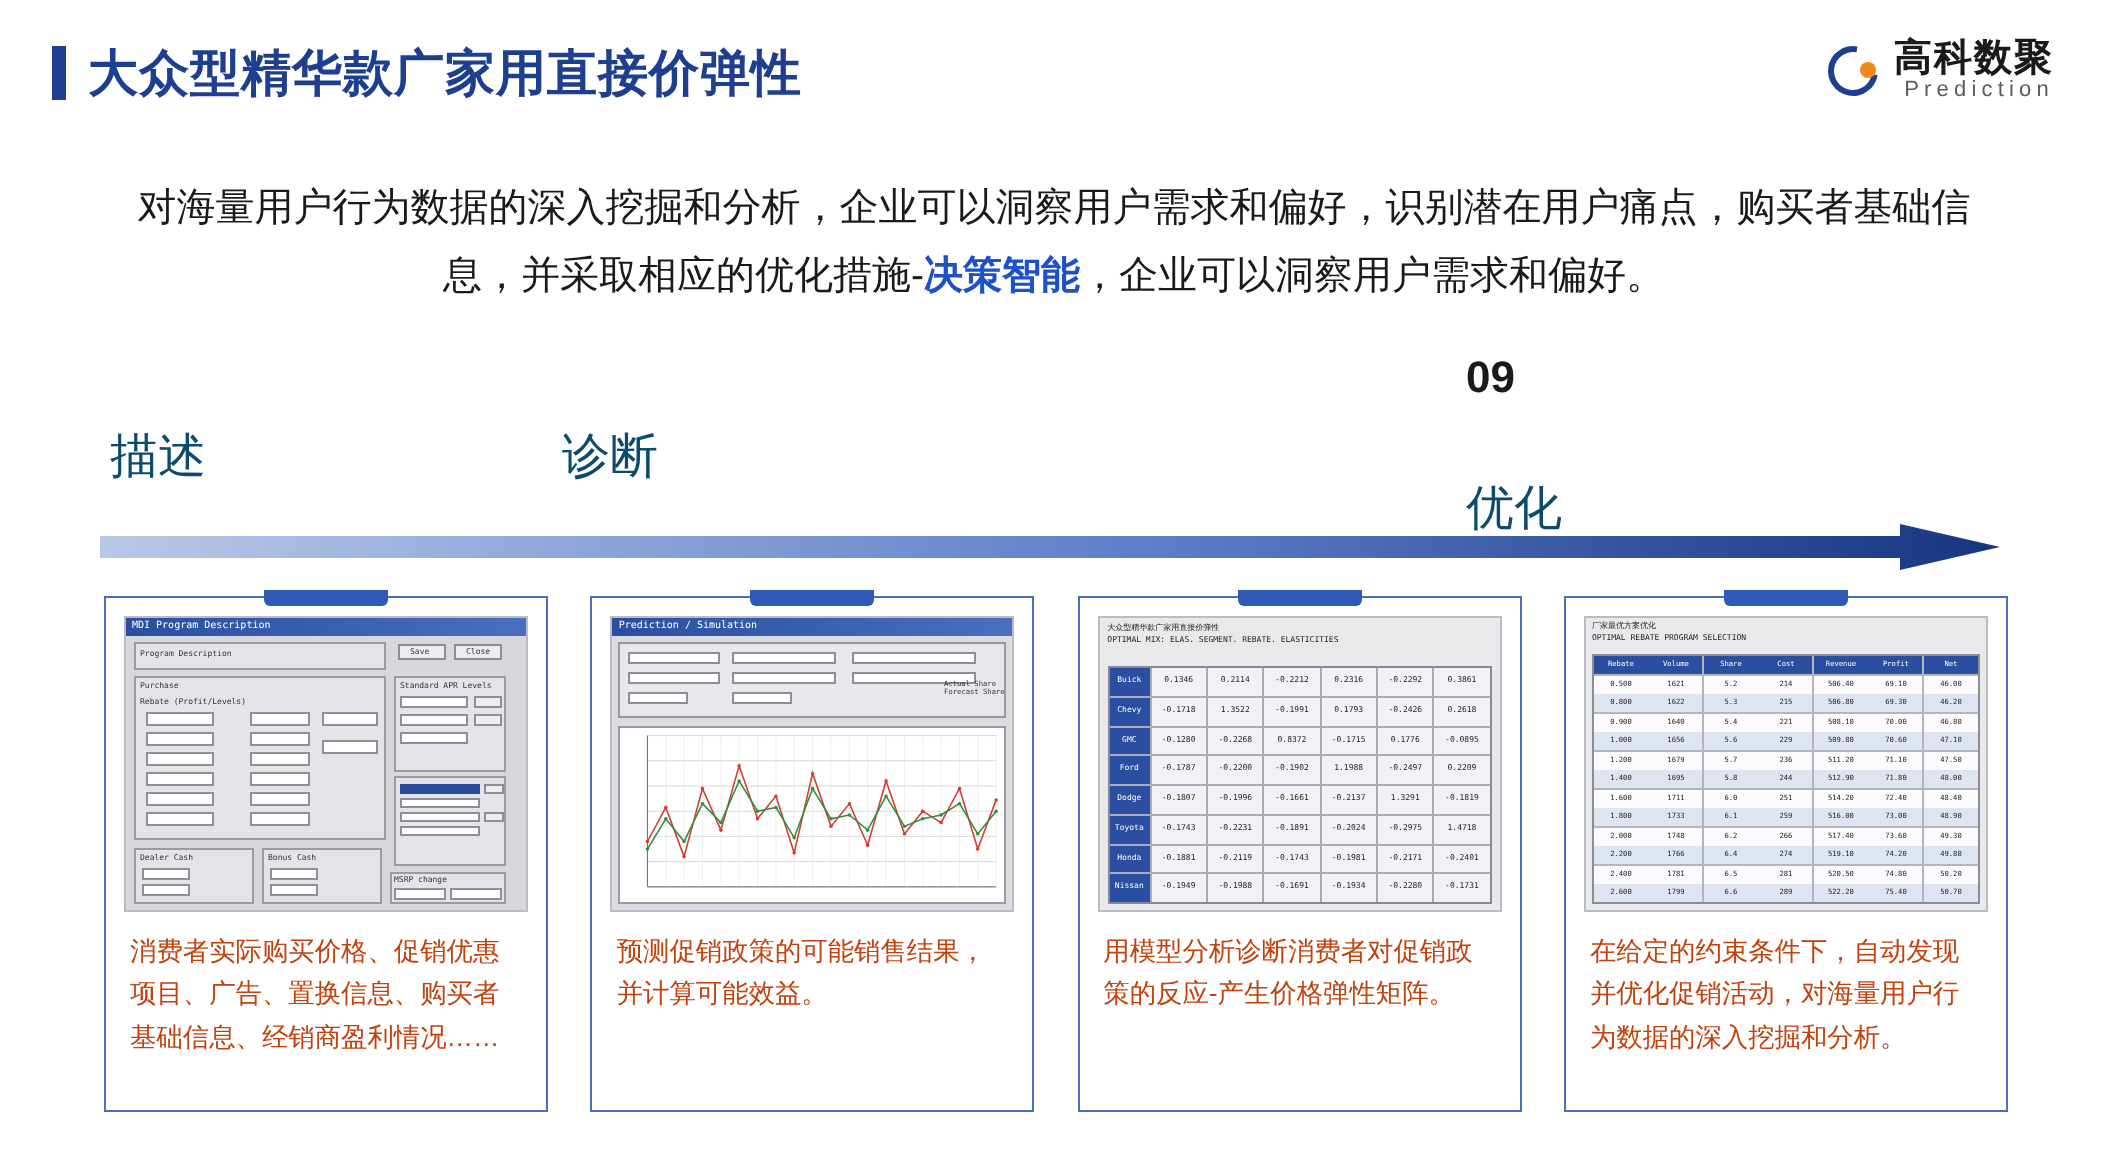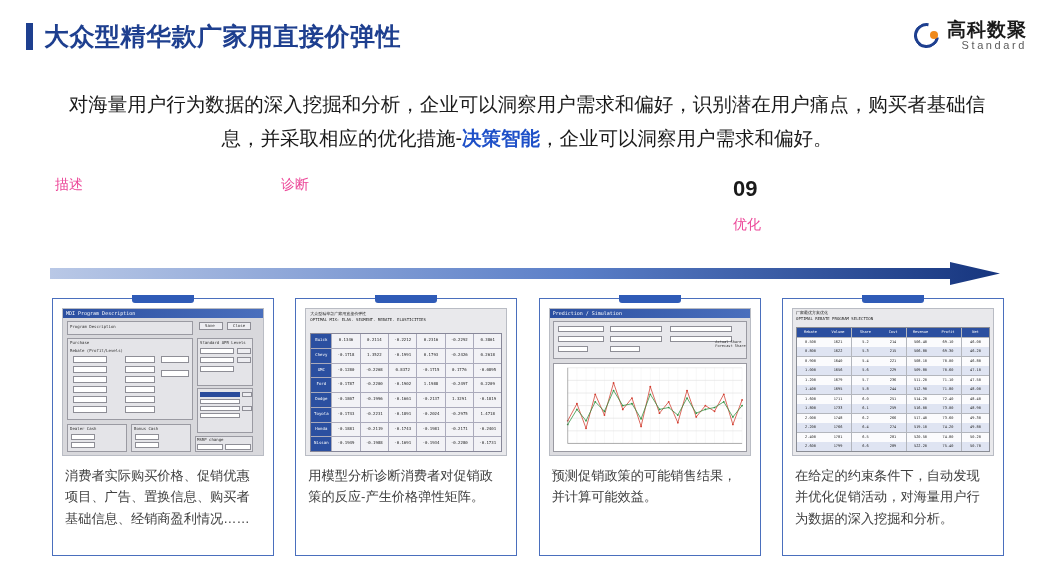--- a/index.html
+++ b/index.html
@@ -90,22 +90,23 @@
     display: flex;
   }
   .step { width: 226px; }
   .step-num {
     font-size: 22px;
     font-weight: bold;
     color: #1a1a1a;
     margin-bottom: 14px;
   }
   .step-label {
-    font-size: 14px;
-    color: #ec4899;
+    font-size: 24px;
+    color: #0c4a6e;
+    margin-top: 36px;
   }
 
   
   .arrow {
     position: absolute;
     left: 50px; top: 262px;
     width: 950px; height: 26px;
   }
 
   
@@ -139,21 +140,21 @@
     height: 148px;
     background: #e9e9ec;
     border: 1px solid #b9bcc4;
     position: relative;
     overflow: hidden;
   }
   .card-text {
     padding: 9px 12px 0 12px;
     font-size: 13.2px;
     line-height: 1.62;
-    color: #404040;
+    color: #c2410c;
   }
 
   
   .ss-title {
     height: 9px;
     background: linear-gradient(90deg,#2b4fa0,#4a6fbd);
     color: #fff;
     font-size: 5px;
     line-height: 9px;
     padding-left: 3px;
@@ -271,21 +272,21 @@
   <div class="title-text">大众型精华款广家用直接价弹性</div>
 </div>
 
 <div class="logo">
   <div class="logo-mark">
     <div class="ring"></div>
       <div class="dot"></div>
   </div>
   <div class="logo-text">
     <div class="logo-cn">高科数聚</div>
-    <div class="logo-en">Standard</div>
+    <div class="logo-en">Prediction</div>
   </div>
 </div>
 
 <div class="paragraph">
   <span>对海量用户行为数据的深入挖掘和分析，企业可以洞察用户需求和偏好，识别潜在用户痛点，购买者基础信息，并采取相应的优化措施-</span><span class="hl">决策智能</span><span>，企业可以洞察用户需求和偏好。</span>
 </div>
 
 <div class="steps">
   <div class="step">
     <div class="step-label">描述</div>
@@ -368,91 +369,20 @@
         <div class="lbl" style="left:71px;top:108px;">Bonus Cash</div>
         <div class="fld" style="left:72px;top:116px;width:24px;height:6px;"></div>
         <div class="fld" style="left:72px;top:124px;width:24px;height:6px;"></div>
         <div class="panel" style="left:132px;top:118px;width:58px;height:16px;"></div>
         <div class="lbl" style="left:134px;top:119px;">MSRP change</div>
         <div class="fld" style="left:134px;top:126px;width:26px;height:6px;"></div>
         <div class="fld" style="left:162px;top:126px;width:26px;height:6px;"></div>
       </div>
     </div>
     <div class="card-text">消费者实际购买价格、促销优惠项目、广告、置换信息、购买者基础信息、经销商盈利情况……</div>
-  </div>
-
-  <div class="card">
-    <div class="card-tab"></div>
-    <div class="card-img">
-      <div class="mock-b">
-        <div class="hdr">
-          <div>大众型精华款广家用直接价弹性</div>
-          <div>OPTIMAL MIX: ELAS. SEGMENT. REBATE. ELASTICITIES</div>
-        </div>
-        <div class="grid" id="grid-b">
-            <div class="cell rowhead">Buick</div>
-            <div class="cell">0.1346</div>
-            <div class="cell">0.2114</div>
-            <div class="cell">-0.2212</div>
-            <div class="cell">0.2316</div>
-            <div class="cell">-0.2292</div>
-            <div class="cell">0.3861</div>
-            <div class="cell rowhead">Chevy</div>
-            <div class="cell">-0.1718</div>
-            <div class="cell">1.3522</div>
-            <div class="cell">-0.1991</div>
-            <div class="cell">0.1793</div>
-            <div class="cell">-0.2426</div>
-            <div class="cell">0.2618</div>
-            <div class="cell rowhead">GMC</div>
-            <div class="cell">-0.1280</div>
-            <div class="cell">-0.2268</div>
-            <div class="cell">0.8372</div>
-            <div class="cell">-0.1715</div>
-            <div class="cell">0.1776</div>
-            <div class="cell">-0.0895</div>
-            <div class="cell rowhead">Ford</div>
-            <div class="cell">-0.1787</div>
-            <div class="cell">-0.2200</div>
-            <div class="cell">-0.1902</div>
-            <div class="cell">1.1988</div>
-            <div class="cell">-0.2497</div>
-            <div class="cell">0.2209</div>
-            <div class="cell rowhead">Dodge</div>
-            <div class="cell">-0.1807</div>
-            <div class="cell">-0.1996</div>
-            <div class="cell">-0.1661</div>
-            <div class="cell">-0.2137</div>
-            <div class="cell">1.3291</div>
-            <div class="cell">-0.1819</div>
-            <div class="cell rowhead">Toyota</div>
-            <div class="cell">-0.1743</div>
-            <div class="cell">-0.2231</div>
-            <div class="cell">-0.1891</div>
-            <div class="cell">-0.2024</div>
-            <div class="cell">-0.2975</div>
-            <div class="cell">1.4718</div>
-            <div class="cell rowhead">Honda</div>
-            <div class="cell">-0.1881</div>
-            <div class="cell">-0.2119</div>
-            <div class="cell">-0.1743</div>
-            <div class="cell">-0.1981</div>
-            <div class="cell">-0.2171</div>
-            <div class="cell">-0.2401</div>
-            <div class="cell rowhead">Nissan</div>
-            <div class="cell">-0.1949</div>
-            <div class="cell">-0.1988</div>
-            <div class="cell">-0.1691</div>
-            <div class="cell">-0.1934</div>
-            <div class="cell">-0.2280</div>
-            <div class="cell">-0.1731</div>
-          </div>
-      </div>
-    </div>
-    <div class="card-text">用模型分析诊断消费者对促销政策的反应-产生价格弹性矩阵。</div>
   </div>
 
   <div class="card">
     <div class="card-tab"></div>
     <div class="card-img">
       <div class="ss-title">Prediction / Simulation</div>
       <div class="ss-body mock-c">
         <div class="topbar"></div>
         <div class="inp" style="left:8px;top:8px;width:46px;height:6px;"></div>
         <div class="inp" style="left:8px;top:18px;width:46px;height:6px;"></div>
@@ -537,20 +467,91 @@
               <line x1="14" y1="84" x2="192" y2="84" stroke="#666" stroke-width="0.5"></line>
             </svg>
         </div>
         <div class="legend">
           <div>Actual Share</div>
           <div>Forecast Share</div>
         </div>
       </div>
     </div>
     <div class="card-text">预测促销政策的可能销售结果，并计算可能效益。</div>
+  </div>
+
+  <div class="card">
+    <div class="card-tab"></div>
+    <div class="card-img">
+      <div class="mock-b">
+        <div class="hdr">
+          <div>大众型精华款广家用直接价弹性</div>
+          <div>OPTIMAL MIX: ELAS. SEGMENT. REBATE. ELASTICITIES</div>
+        </div>
+        <div class="grid" id="grid-b">
+            <div class="cell rowhead">Buick</div>
+            <div class="cell">0.1346</div>
+            <div class="cell">0.2114</div>
+            <div class="cell">-0.2212</div>
+            <div class="cell">0.2316</div>
+            <div class="cell">-0.2292</div>
+            <div class="cell">0.3861</div>
+            <div class="cell rowhead">Chevy</div>
+            <div class="cell">-0.1718</div>
+            <div class="cell">1.3522</div>
+            <div class="cell">-0.1991</div>
+            <div class="cell">0.1793</div>
+            <div class="cell">-0.2426</div>
+            <div class="cell">0.2618</div>
+            <div class="cell rowhead">GMC</div>
+            <div class="cell">-0.1280</div>
+            <div class="cell">-0.2268</div>
+            <div class="cell">0.8372</div>
+            <div class="cell">-0.1715</div>
+            <div class="cell">0.1776</div>
+            <div class="cell">-0.0895</div>
+            <div class="cell rowhead">Ford</div>
+            <div class="cell">-0.1787</div>
+            <div class="cell">-0.2200</div>
+            <div class="cell">-0.1902</div>
+            <div class="cell">1.1988</div>
+            <div class="cell">-0.2497</div>
+            <div class="cell">0.2209</div>
+            <div class="cell rowhead">Dodge</div>
+            <div class="cell">-0.1807</div>
+            <div class="cell">-0.1996</div>
+            <div class="cell">-0.1661</div>
+            <div class="cell">-0.2137</div>
+            <div class="cell">1.3291</div>
+            <div class="cell">-0.1819</div>
+            <div class="cell rowhead">Toyota</div>
+            <div class="cell">-0.1743</div>
+            <div class="cell">-0.2231</div>
+            <div class="cell">-0.1891</div>
+            <div class="cell">-0.2024</div>
+            <div class="cell">-0.2975</div>
+            <div class="cell">1.4718</div>
+            <div class="cell rowhead">Honda</div>
+            <div class="cell">-0.1881</div>
+            <div class="cell">-0.2119</div>
+            <div class="cell">-0.1743</div>
+            <div class="cell">-0.1981</div>
+            <div class="cell">-0.2171</div>
+            <div class="cell">-0.2401</div>
+            <div class="cell rowhead">Nissan</div>
+            <div class="cell">-0.1949</div>
+            <div class="cell">-0.1988</div>
+            <div class="cell">-0.1691</div>
+            <div class="cell">-0.1934</div>
+            <div class="cell">-0.2280</div>
+            <div class="cell">-0.1731</div>
+          </div>
+      </div>
+    </div>
+    <div class="card-text">用模型分析诊断消费者对促销政策的反应-产生价格弹性矩阵。</div>
   </div>
 
   <div class="card">
     <div class="card-tab"></div>
     <div class="card-img">
       <div class="mock-d">
         <div class="hdr">
           <div>厂家最优方案优化</div>
           <div>OPTIMAL REBATE PROGRAM SELECTION</div>
         </div>

